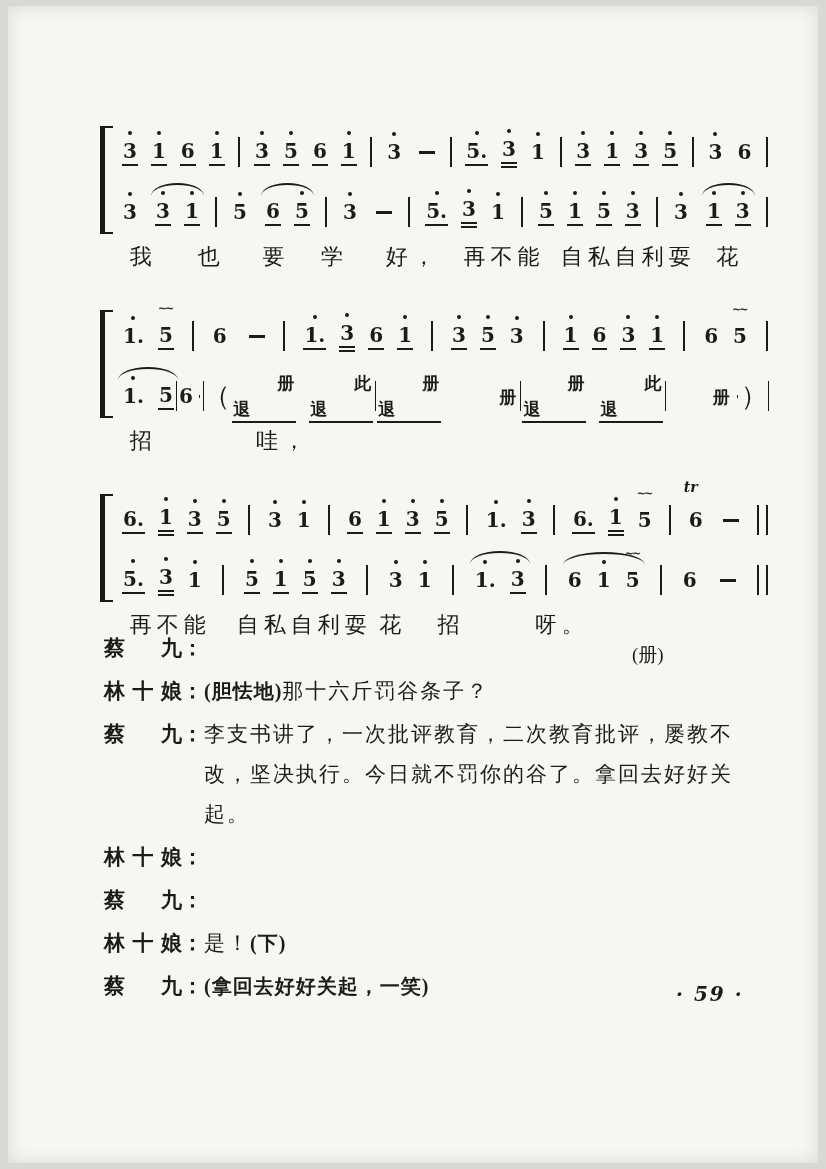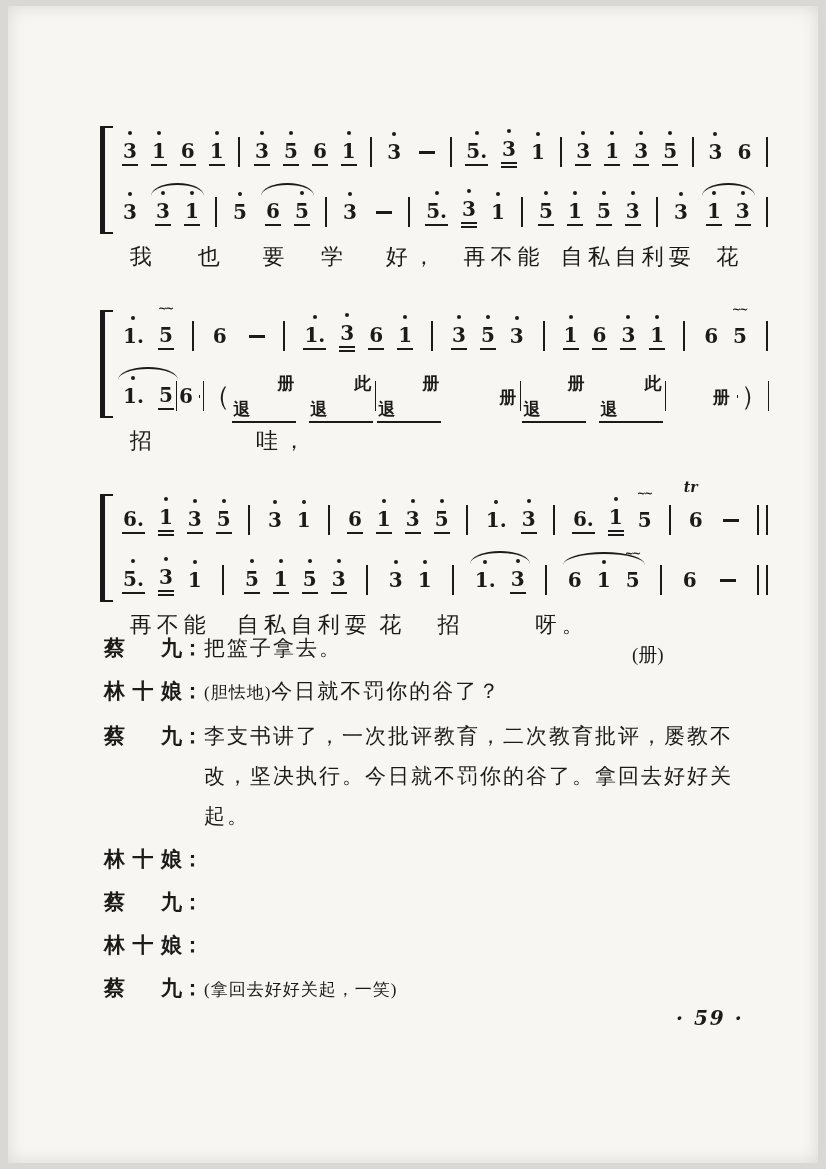--- a/index.html
+++ b/index.html
@@ -46,23 +46,23 @@
   .lyrics{position:relative;height:30px;margin-top:12px;}
   .lyric-word{position:absolute;top:0;font-size:22px;letter-spacing:5px;white-space:nowrap;}
   .ann-row{position:relative;height:26px;margin-top:2px;}
   .ann{position:absolute;font-size:19px;}
   
   #dialogue{position:absolute;left:96px;top:622px;width:656px;}
   .dlg{display:flex;font-size:21px;line-height:40px;margin-bottom:3px;}
   .spk{width:78px;display:flex;justify-content:space-between;font-weight:bold;flex:none;}
   .colon{width:22px;flex:none;font-weight:bold;}
   .txt{flex:1;letter-spacing:2px;}
-  .sm{font-size:17px;letter-spacing:1px;}
+  .sm{font-size:20px;letter-spacing:1px;font-weight:bold;}
   
-  #pagenum{position:absolute;left:668px;top:976px;font:italic bold 20px "DejaVu Serif", serif;letter-spacing:2px;margin-top:24px;}
+  #pagenum{position:absolute;left:668px;top:976px;font:italic bold 20px "DejaVu Serif", serif;letter-spacing:2px;}
 </style>
 </head>
 <body>
 
 <div id="page">
   <div id="music">
       <div class="system">
         <div class="staves">
           <div class="vrow">
             <span class="group">
@@ -326,30 +326,29 @@
         </div>
       </div>
     </div>
   <div id="dialogue">
       <div class="dlg">
         <span class="spk">
           <span class="spk-ch">蔡</span>
           <span class="spk-ch">九</span>
         </span>
         <span class="colon">：</span>
-        <span class="txt"><span class="seg">把篮子拿去。</span></span>
       </div>
       <div class="dlg">
         <span class="spk">
           <span class="spk-ch">林</span>
           <span class="spk-ch">十</span>
           <span class="spk-ch">娘</span>
         </span>
         <span class="colon">：</span>
-        <span class="txt"><span class="sm">(胆怯地)</span><span class="seg">今日就不罚你的谷了？</span></span>
+        <span class="txt"><span class="sm">(胆怯地)</span><span class="seg">那十六斤罚谷条子？</span></span>
       </div>
       <div class="dlg">
         <span class="spk">
           <span class="spk-ch">蔡</span>
           <span class="spk-ch">九</span>
         </span>
         <span class="colon">：</span>
         <span class="txt"><span class="seg">李支书讲了，一次批评教育，二次教育批评，屡教不改，坚决执行。今日就不罚你的谷了。拿回去好好关起。</span></span>
       </div>
       <div class="dlg">
@@ -367,20 +366,21 @@
         </span>
         <span class="colon">：</span>
       </div>
       <div class="dlg">
         <span class="spk">
           <span class="spk-ch">林</span>
           <span class="spk-ch">十</span>
           <span class="spk-ch">娘</span>
         </span>
         <span class="colon">：</span>
+        <span class="txt"><span class="seg">是！</span><span class="sm">(下)</span></span>
       </div>
       <div class="dlg">
         <span class="spk">
           <span class="spk-ch">蔡</span>
           <span class="spk-ch">九</span>
         </span>
         <span class="colon">：</span>
         <span class="txt"><span class="sm">(拿回去好好关起，一笑)</span></span>
       </div>
     </div>

